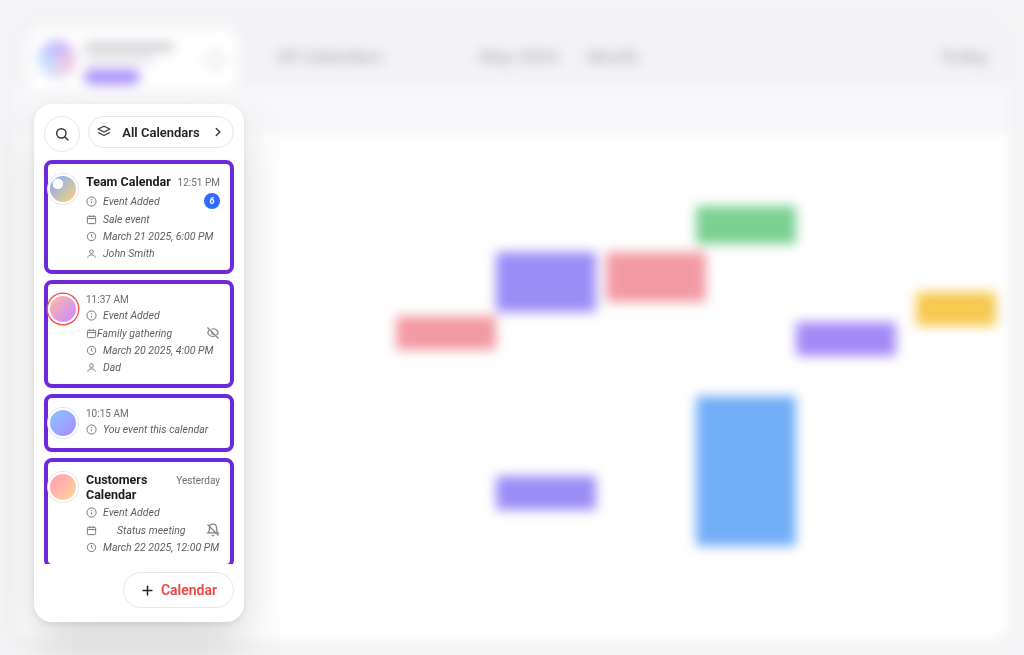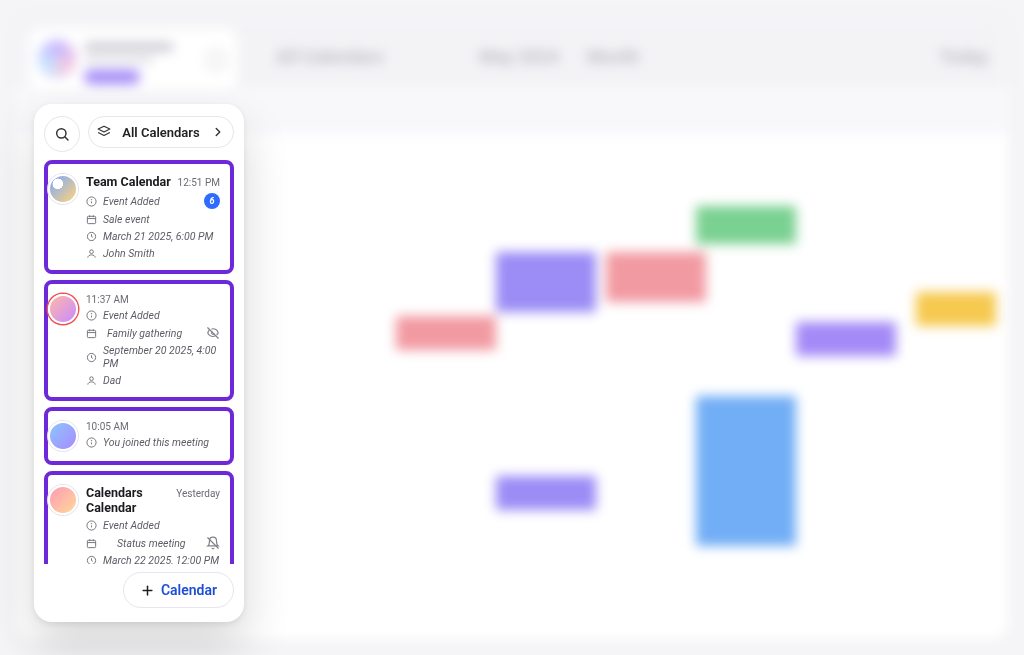--- a/index.html
+++ b/index.html
@@ -87,21 +87,21 @@
   .unread {
     width:16px; height:16px; border-radius:8px; background:#2f6bff; color:#fff;
     font-size:9px; font-weight:700; display:flex; align-items:center; justify-content:center;
   }
   .side-icn { color:#808088; }
   .row.first { justify-content:space-between; }
 
   .footer { margin-top:auto; display:flex; justify-content:flex-end; padding-top:8px;}
   .cal-btn {
     height:36px; padding:0 16px; border-radius:18px; border:1px solid #e6e6ec; background:#fff;
-    display:flex; align-items:center; gap:6px; cursor:pointer; font-size:14px; font-weight:600; color:#1d4ed8;
+    display:flex; align-items:center; gap:6px; cursor:pointer; font-size:14px; font-weight:600; color:#ef4444;
   }
 
   svg { display:block; }
 </style>
 </head>
 <body>
 
 <div class="stage">
 
   <div class="bg">
@@ -194,74 +194,74 @@
           </div>
           <div class="row">
             <svg width="11" height="11" viewBox="0 0 24 24" fill="none" stroke="#6b6b74" stroke-width="2">
                 <circle cx="12" cy="12" r="10"></circle>
                 <line x1="12" y1="16" x2="12" y2="12"></line>
                 <circle cx="12" cy="8" r=".6" fill="#6b6b74"></circle>
               </svg>
             <span>Event Added</span>
           </div>
           <div class="row first">
-            <span style="display:flex;align-items:center;gap:10px;">
+            <span style="display:flex;align-items:center;gap:0;">
               <svg width="11" height="11" viewBox="0 0 24 24" fill="none" stroke="#6b6b74" stroke-width="2">
                   <rect x="3" y="5" width="18" height="16" rx="2"></rect>
                   <line x1="3" y1="10" x2="21" y2="10"></line>
                   <line x1="8" y1="3" x2="8" y2="7"></line>
                   <line x1="16" y1="3" x2="16" y2="7"></line>
                 </svg>
               <span>Family gathering</span>
             </span>
             <svg class="side-icn" width="14" height="14" viewBox="0 0 24 24" fill="none" stroke="currentColor" stroke-width="2" stroke-linecap="round">
                 <path d="M3 3l18 18"></path>
                 <path d="M10.6 10.6a2 2 0 102.8 2.8"></path>
                 <path d="M9.9 5.1A9 9 0 0121 12c-.6 1-1.4 2-2.4 2.9M6.1 6.1A13 13 0 003 12c1.7 3 5 6 9 6 1.2 0 2.3-.2 3.4-.7"></path>
               </svg>
           </div>
           <div class="row">
             <svg width="11" height="11" viewBox="0 0 24 24" fill="none" stroke="#6b6b74" stroke-width="2">
                 <circle cx="12" cy="12" r="9"></circle>
                 <polyline points="12 7 12 12 15 14"></polyline>
               </svg>
-            <span>September 20 2025, 4:00 PM</span>
+            <span>March 20 2025, 4:00 PM</span>
           </div>
           <div class="row">
             <svg width="11" height="11" viewBox="0 0 24 24" fill="none" stroke="#6b6b74" stroke-width="2">
                 <circle cx="12" cy="8" r="4"></circle>
                 <path d="M4 21c0-4 4-6 8-6s8 2 8 6"></path>
               </svg>
             <span>Dad</span>
           </div>
         </div>
       </div>
 
       <div class="card">
         <div class="avatar grp"></div>
         <div class="card-body">
           <div class="card-head">
-            <span class="card-time">10:05 AM</span>
+            <span class="card-time">10:15 AM</span>
           </div>
           <div class="row">
             <svg width="11" height="11" viewBox="0 0 24 24" fill="none" stroke="#6b6b74" stroke-width="2">
                 <circle cx="12" cy="12" r="10"></circle>
                 <line x1="12" y1="16" x2="12" y2="12"></line>
                 <circle cx="12" cy="8" r=".6" fill="#6b6b74"></circle>
               </svg>
-            <span>You joined this meeting</span>
+            <span>You event this calendar</span>
           </div>
         </div>
       </div>
 
       <div class="card">
         <div class="avatar cust"></div>
         <div class="card-body">
           <div class="card-head">
-            <span class="card-title">Calendars Calendar</span>
+            <span class="card-title">Customers Calendar</span>
             <span class="card-time">Yesterday</span>
           </div>
           <div class="row">
             <svg width="11" height="11" viewBox="0 0 24 24" fill="none" stroke="#6b6b74" stroke-width="2">
                 <circle cx="12" cy="12" r="10"></circle>
                 <line x1="12" y1="16" x2="12" y2="12"></line>
                 <circle cx="12" cy="8" r=".6" fill="#6b6b74"></circle>
               </svg>
             <span>Event Added</span>
           </div>

